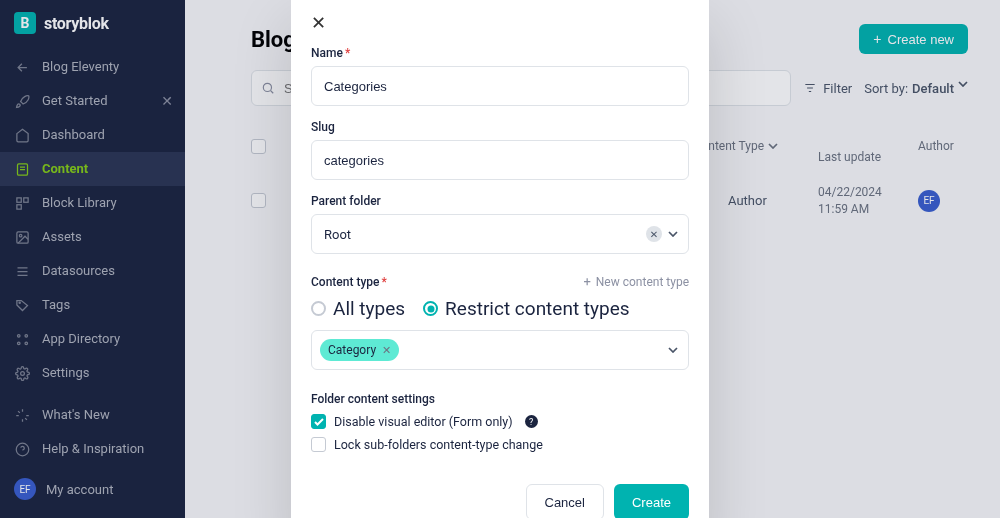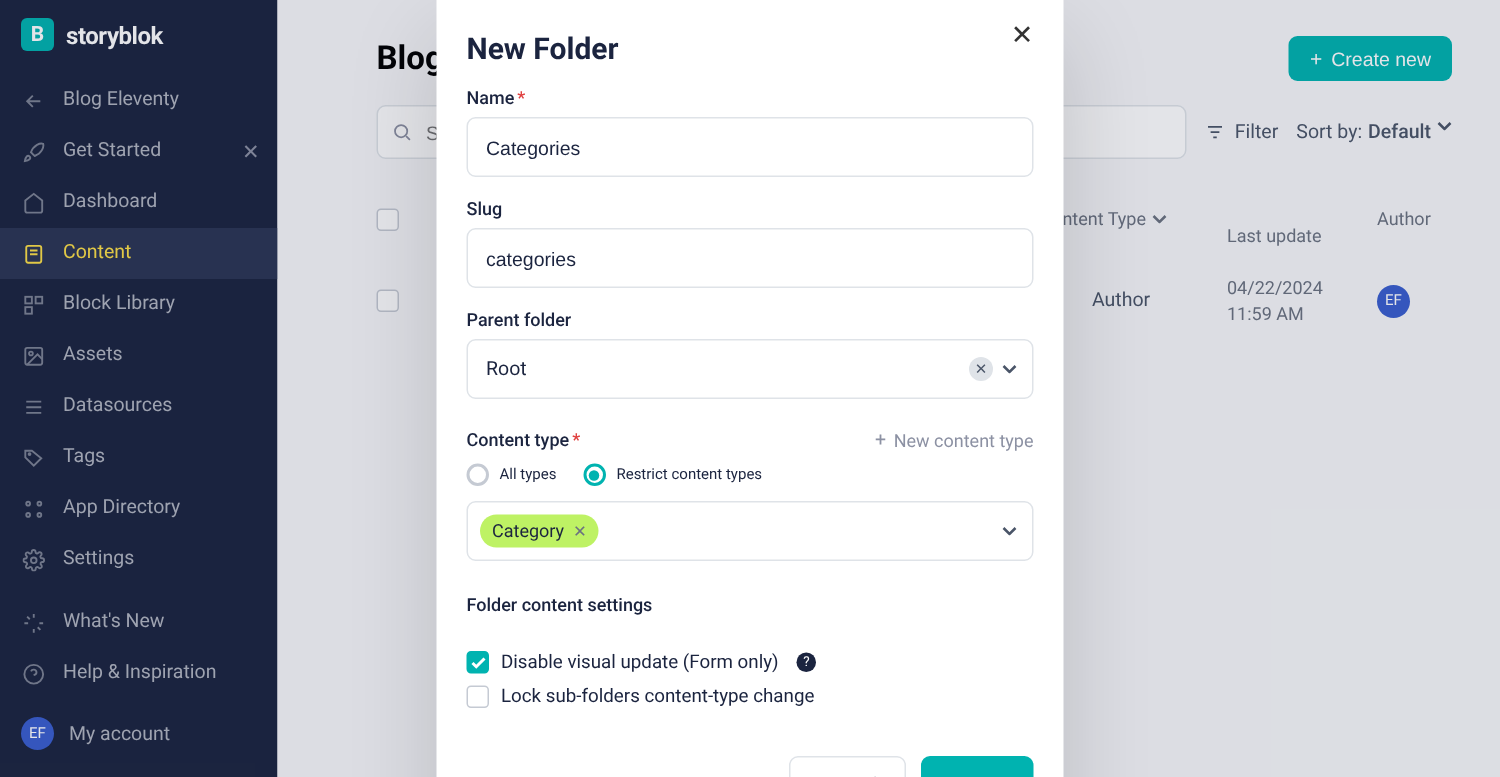--- a/index.html
+++ b/index.html
@@ -9,21 +9,21 @@
 .sidebar { position: absolute; left: 0; top: 0; width: 185px; height: 518px; background: #1b243f; color: #b1b5c0; display: flex; flex-direction: column; }
 .sidebar .logo-row { display: flex; align-items: center; padding: 12px 14px 14px 14px; }
 .sidebar .logo-mark { width: 22px; height: 22px; background: #00b3b0; border-radius: 4px; color: #fff; font-weight: 700; display: flex; align-items: center; justify-content: center; font-size: 14px; margin-right: 8px; }
 .sidebar .brand-text { color: #fff; font-weight: 700; font-size: 16px; letter-spacing: -0.3px; }
 
 .nav-item { display: flex; padding: 9px 14px; font-size: 13px; color: #b1b5c0; cursor: pointer; position: relative; }
 .nav-item .nav-icon { width: 16px; height: 16px; margin-right: 12px; display: flex; align-items: center; justify-content: center; opacity: 0.65; }
 .nav-item .nav-icon svg { stroke: currentColor; }
 .nav-item.first-after-logo { margin-top: 2px; }
 .nav-item .close-x { position: absolute; right: 12px; color: #8c91a3; font-size: 14px; }
-.nav-item.active { background: #2b3554; color: #fde047; }
+.nav-item.active { background: #2b3554; color: #84cc16; font-weight: bold; }
 .nav-item.active .nav-icon { opacity: 1; }
 
 .nav-group-spacer { flex: 1; }
 
 .account-row { display: flex; align-items: center; padding: 12px 14px 18px 14px; }
 .avatar-sm { width: 22px; height: 22px; border-radius: 50%; background: #395ece; color: #fff; font-size: 10px; display: flex; align-items: center; justify-content: center; margin-right: 10px; }
 
 
 .main { position: absolute; left: 185px; top: 0; right: 0; bottom: 0; background: #f7f8fa; }
 .page-head { display: flex; align-items: center; justify-content: space-between; padding: 24px 32px 16px 66px; }
@@ -58,36 +58,36 @@
 .modal-close { background: none; border: none; font-size: 18px; color: #333; cursor: pointer; line-height: 1; padding: 0; margin-top: -6px; }
 
 .form-label { display: block; font-size: 12px; color: #1b243f; font-weight: 500; margin-bottom: 6px; margin-top: 14px; }
 .form-label:first-of-type { margin-top: 0; }
 .req-star { color: #e0403f; margin-left: 2px; }
 .text-input { width: 100%; height: 40px; border: 1px solid #dfe3e8; border-radius: 6px; padding: 0 12px; font-size: 13px; color: #1b243f; background: #fff; }
 .select-input { width: 100%; height: 40px; border: 1px solid #dfe3e8; border-radius: 6px; padding: 0 10px 0 12px; font-size: 13px; background: #fff; display: flex; align-items: center; justify-content: space-between; cursor: pointer; }
 .select-input .clear-x { width: 16px; height: 16px; background: #dfe3e8; border-radius: 50%; display: flex; align-items: center; justify-content: center; font-size: 10px; color: #4a5568; margin-right: 6px; }
 .chev { width: 10px; height: 6px; }
 
-.label-row { display: flex; align-items: flex-start; justify-content: space-between; margin-top: 20px; margin-bottom: 8px; }
+.label-row { display: flex; align-items: center; justify-content: space-between; margin-top: 20px; margin-bottom: 8px; }
 .label-row .form-label { margin: 0; }
 .new-ct-link { display: flex; align-items: center; gap: 5px; font-size: 12px; color: #8c91a3; cursor: pointer; }
 .new-ct-link .plus-s { font-size: 13px; }
 
 .radio-row { display: flex; align-items: center; gap: 18px; margin-bottom: 10px; }
-.radio-opt { display: flex; align-items: center; gap: 7px; font-size: 10px; cursor: pointer; justify-content: space-between; }
+.radio-opt { display: flex; align-items: center; gap: 7px; font-size: 19px; cursor: pointer; justify-content: space-between; }
 .radio-circle { width: 15px; height: 15px; border: 2px solid #c5cad3; border-radius: 50%; position: relative; }
 .radio-opt.selected .radio-circle { border-color: #00b3b0; }
 .radio-opt.selected .radio-circle::after { content: ""; position: absolute; width: 7px; height: 7px; background: #00b3b0; border-radius: 50%; top: 50%; left: 50%; transform: translate(-50%,-50%); }
 
 .chip-select { width: 100%; min-height: 40px; border: 1px solid #dfe3e8; border-radius: 6px; padding: 6px 10px 6px 8px; display: flex; align-items: center; justify-content: space-between; cursor: pointer; }
-.chip { background: #bef264; border-radius: 11px; padding: 4px 8px; font-size: 12px; display: flex; align-items: center; gap: 6px; }
+.chip { background: #5eead4; border-radius: 11px; padding: 4px 8px; font-size: 12px; display: flex; align-items: center; gap: 6px; }
 .chip .chip-x { font-size: 11px; color: #6b7280; }
 
-.section-label { font-size: 12px; font-weight: 500; margin-top: 22px; margin-bottom: 24px; }
+.section-label { font-size: 12px; font-weight: 500; margin-top: 22px; margin-bottom: 8px; }
 .check-row { display: flex; align-items: center; gap: 8px; font-size: 12.5px; margin-bottom: 8px; }
 .cb-box { width: 15px; height: 15px; border: 1.5px solid #c5cad3; border-radius: 3px; display: flex; align-items: center; justify-content: center; background: #fff; }
 .cb-box.checked { background: #00b3b0; border-color: #00b3b0; }
 .cb-box.checked svg { display: block; }
 .cb-box svg { display: none; }
 .info-badge { width: 13px; height: 13px; border-radius: 50%; background: #1b243f; color: #fff; font-size: 9px; display: inline-flex; align-items: center; justify-content: center; margin-left: 4px; }
 
 .modal-footer { display: flex; justify-content: flex-end; gap: 10px; margin-top: 32px; }
 .btn { height: 36px; padding: 0 18px; border-radius: 6px; font-size: 13px; font-weight: 500; cursor: pointer; }
 .btn-secondary { background: #fff; border: 1px solid #dfe3e8; color: #1b243f; }
@@ -289,21 +289,20 @@
     <div class="col-auth-v">
       <div class="author-avatar">EF</div>
     </div>
   </div>
 </main>
 
 <div class="overlay"></div>
 
 <div class="modal">
   <div class="modal-header">
-    <h2 class="modal-title">New Folder</h2>
     <button class="modal-close">✕</button>
   </div>
 
   <label class="form-label">
     <span>Name</span><span class="req-star">*</span>
   </label>
   <input class="text-input" type="text" value="Categories" style="">
 
   <label class="form-label">Slug</label>
   <input class="text-input" type="text" value="categories" style="">
@@ -351,21 +350,21 @@
   </div>
 
   <div class="section-label">Folder content settings</div>
 
   <div class="check-row">
     <span class="cb-box checked">
       <svg width="10" height="8" viewBox="0 0 10 8" fill="none" stroke="#fff" stroke-width="2">
           <path d="M1 4l2.5 2.5L9 1"></path>
         </svg>
     </span>
-    <span>Disable visual update (Form only)</span>
+    <span>Disable visual editor (Form only)</span>
     <span class="info-badge">?</span>
   </div>
 
   <div class="check-row">
     <span class="cb-box">
       
     </span>
     <span>Lock sub-folders content-type change</span>
   </div>
 

